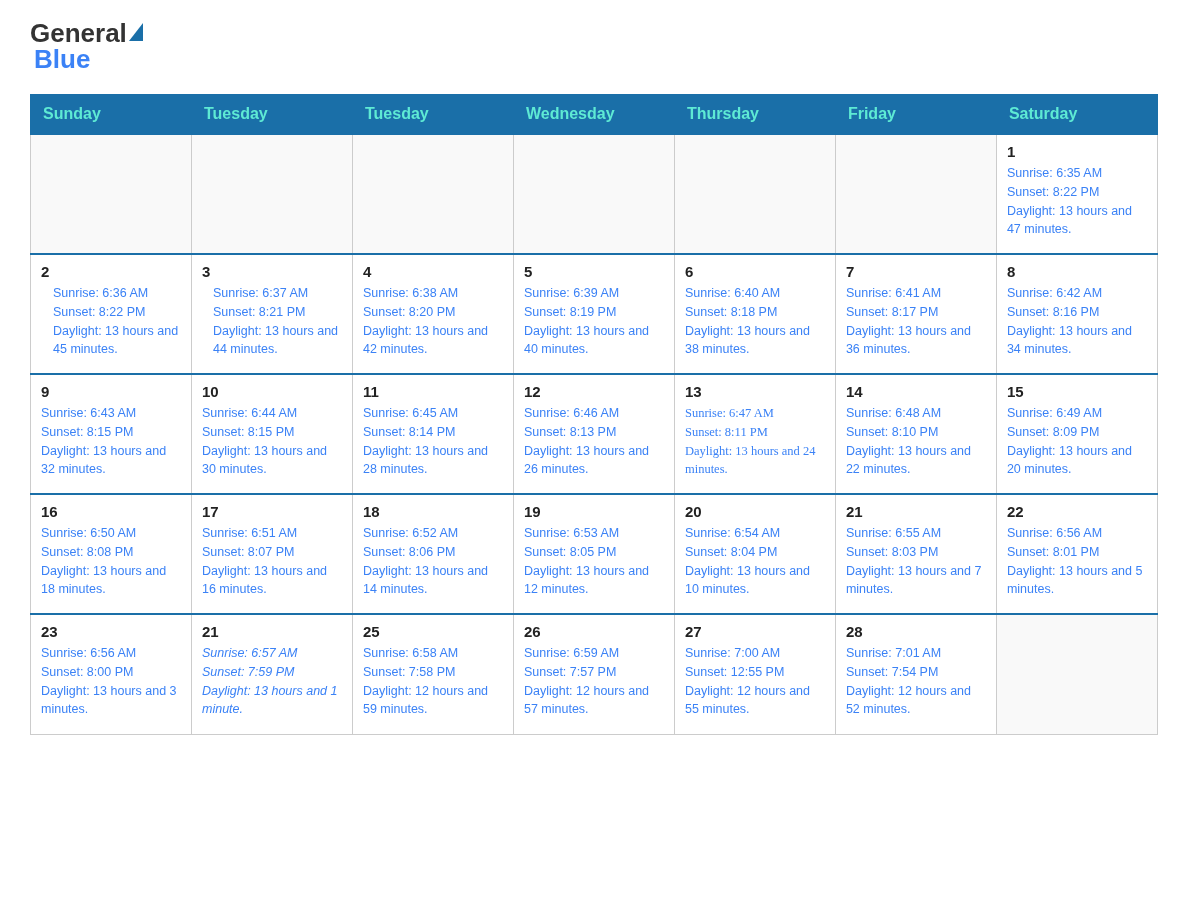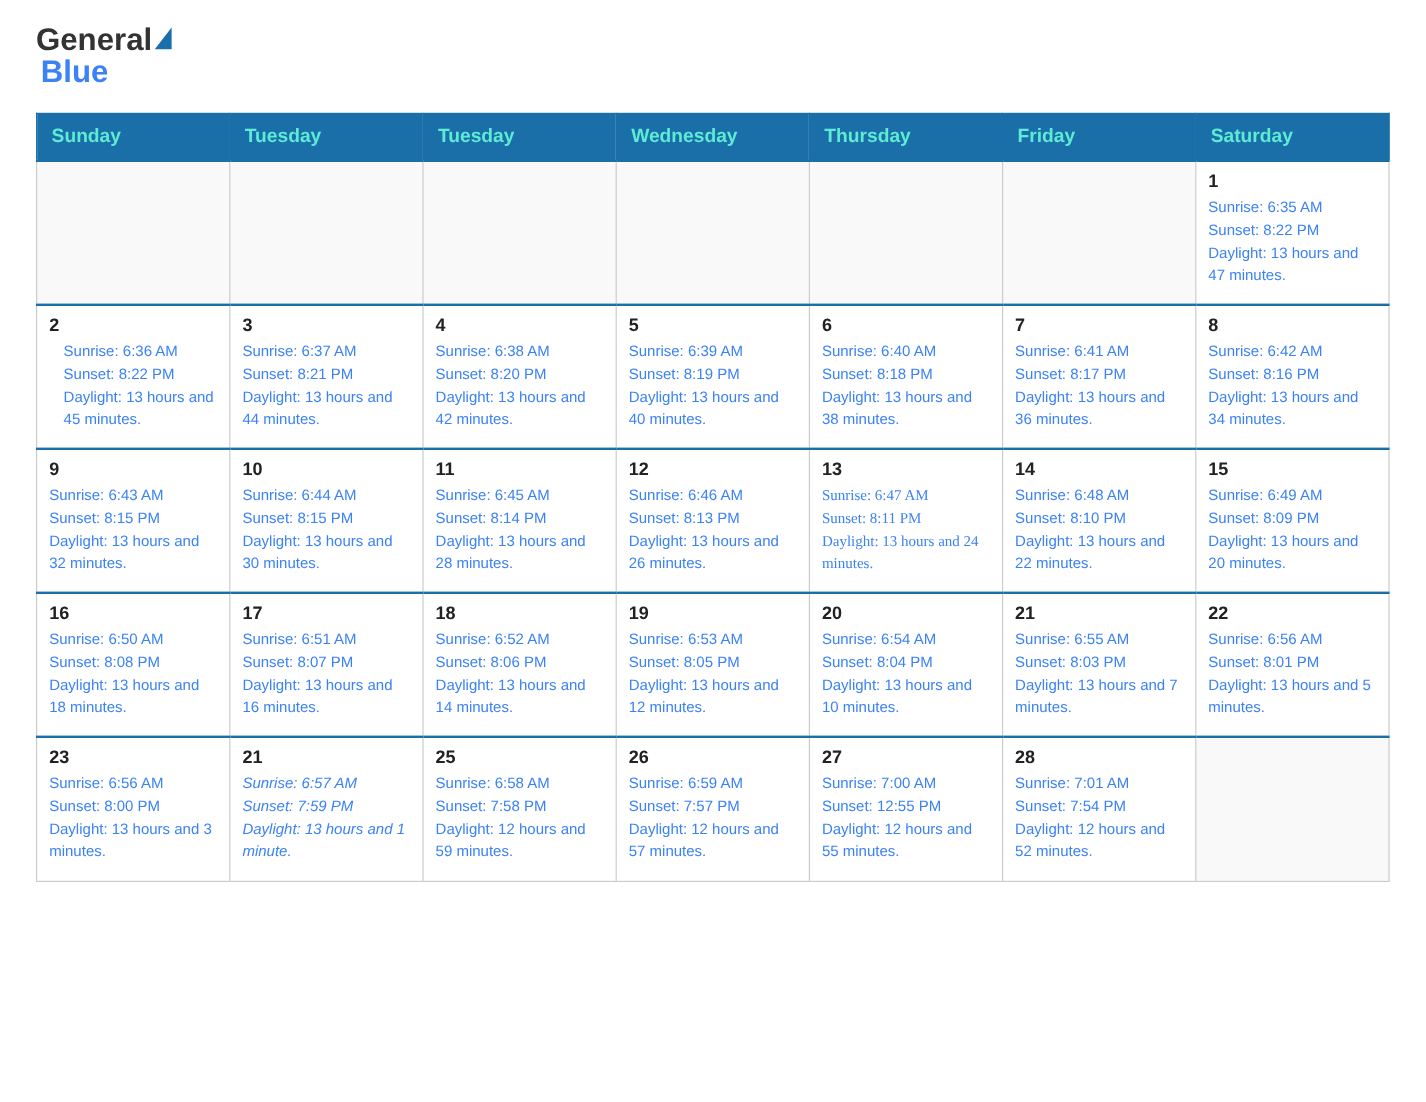--- a/index.html
+++ b/index.html
@@ -158,21 +158,21 @@
       </tr>
       <tr class="week-row">
         <td>
           <span class="day-number">2</span>
           <div class="day-info" style="white-space: pre-line; margin-left: 12px;">Sunrise: 6:36 AM
 Sunset: 8:22 PM
 Daylight: 13 hours and 45 minutes.</div>
         </td>
         <td>
           <span class="day-number">3</span>
-          <div class="day-info" style="white-space: pre-line;">Sunrise: 6:37 AM
+          <div class="day-info" style="white-space: pre-line; margin-left: 11px;">Sunrise: 6:37 AM
 Sunset: 8:21 PM
 Daylight: 13 hours and 44 minutes.</div>
         </td>
         <td>
           <span class="day-number">4</span>
           <div class="day-info" style="white-space: pre-line;">Sunrise: 6:38 AM
 Sunset: 8:20 PM
 Daylight: 13 hours and 42 minutes.</div>
         </td>
         <td>

